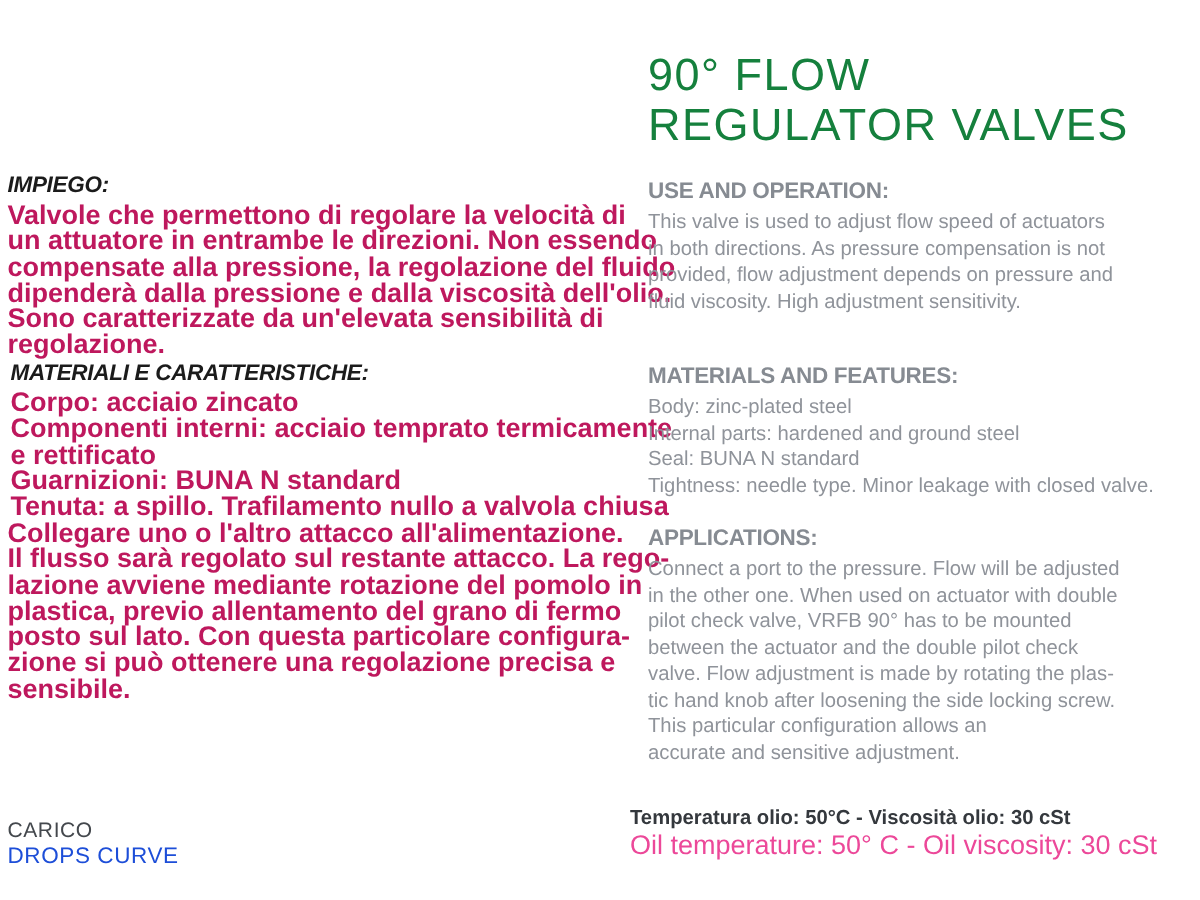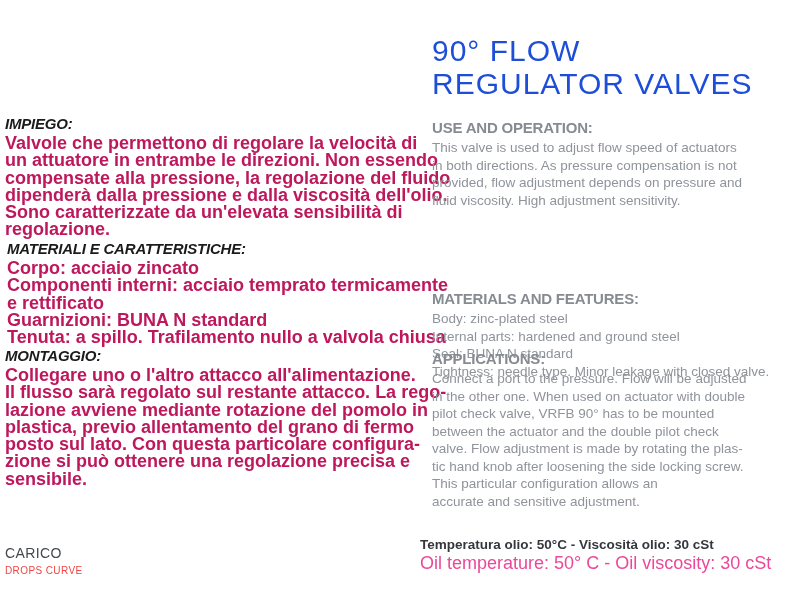--- a/index.html
+++ b/index.html
@@ -23,40 +23,40 @@
     margin: 0 0 2px 0; white-space: pre; font-style: italic;
   }
   .sec-body-dark {
     font-size: 18px; line-height: 17.3px; font-weight: bold;
     color: #be185d; margin: 0; white-space: pre;
   }
 
   
   .doc-title {
     font-size: 30px; line-height: 33px; font-weight: normal;
-    color: #1d4ed8; letter-spacing: 1px;
+    color: #15803d; letter-spacing: 1px;
     margin: 0; white-space: pre;
   }
   .sec-heading-gray {
     font-size: 15px; line-height: 18px; font-weight: bold;
     color: #868b92; letter-spacing: -0.2px;
     margin: 0 0 2px 0; white-space: pre;
   }
   .sec-body-gray {
     font-size: 13.5px; line-height: 17.5px; font-weight: normal;
     color: #8f939a; margin: 0; white-space: pre;
   }
 
   
   .caption-title {
     font-size: 14px; line-height: 18px; color: #44484d;
     letter-spacing: 0.4px; white-space: pre;
   }
   .caption-sub {
-    font-size: 10px; line-height: 18px; color: #ef4444;
+    font-size: 15px; line-height: 18px; color: #1d4ed8;
     letter-spacing: 0.4px; white-space: pre;
   }
   .oil-note-it {
     font-size: 13.5px; line-height: 18px; font-weight: bold;
     color: #34383d; white-space: pre;
   }
   .oil-note-en {
     font-size: 18px; line-height: 18px; font-weight: normal;
     color: #ec4899; white-space: pre;
   }
@@ -81,21 +81,20 @@
     <div class="abs" style="left:2px; top:125px; width:408px;">
       <div class="sec-heading-dark">MATERIALI E CARATTERISTICHE:</div>
       <p class="sec-body-dark">Corpo: acciaio zincato
 Componenti interni: acciaio temprato termicamente
 e rettificato
 Guarnizioni: BUNA N standard
 Tenuta: a spillo. Trafilamento nullo a valvola chiusa</p>
     </div>
 
     <div class="abs" style="left:0px; top:232px; width:410px;">
-      <div class="sec-heading-dark">MONTAGGIO:</div>
       <p class="sec-body-dark">Collegare uno o l'altro attacco all'alimentazione.
 Il flusso sarà regolato sul restante attacco. La rego-
 lazione avviene mediante rotazione del pomolo in
 plastica, previo allentamento del grano di fermo
 posto sul lato. Con questa particolare configura-
 zione si può ottenere una regolazione precisa e
 sensibile.</p>
     </div>
   </div>
 
@@ -110,21 +109,21 @@
 REGULATOR VALVES</h1>
 
     <div class="abs" style="left:0px; top:85px; width:368px;">
       <div class="sec-heading-gray">USE AND OPERATION:</div>
       <p class="sec-body-gray">This valve is used to adjust flow speed of actuators
 in both directions. As pressure compensation is not
 provided, flow adjustment depends on pressure and
 fluid viscosity. High adjustment sensitivity.</p>
     </div>
 
-    <div class="abs" style="left:0px; top:208px; width:368px;margin-top:48px;">
+    <div class="abs" style="left:0px; top:208px; width:368px;">
       <div class="sec-heading-gray">MATERIALS AND FEATURES:</div>
       <p class="sec-body-gray">Body: zinc-plated steel
 Internal parts: hardened and ground steel
 Seal: BUNA N standard
 Tightness: needle type. Minor leakage with closed valve.</p>
     </div>
 
     <div class="abs" style="left:0px; top:316px; width:368px;">
       <div class="sec-heading-gray">APPLICATIONS:</div>
       <p class="sec-body-gray">Connect a port to the pressure. Flow will be adjusted

